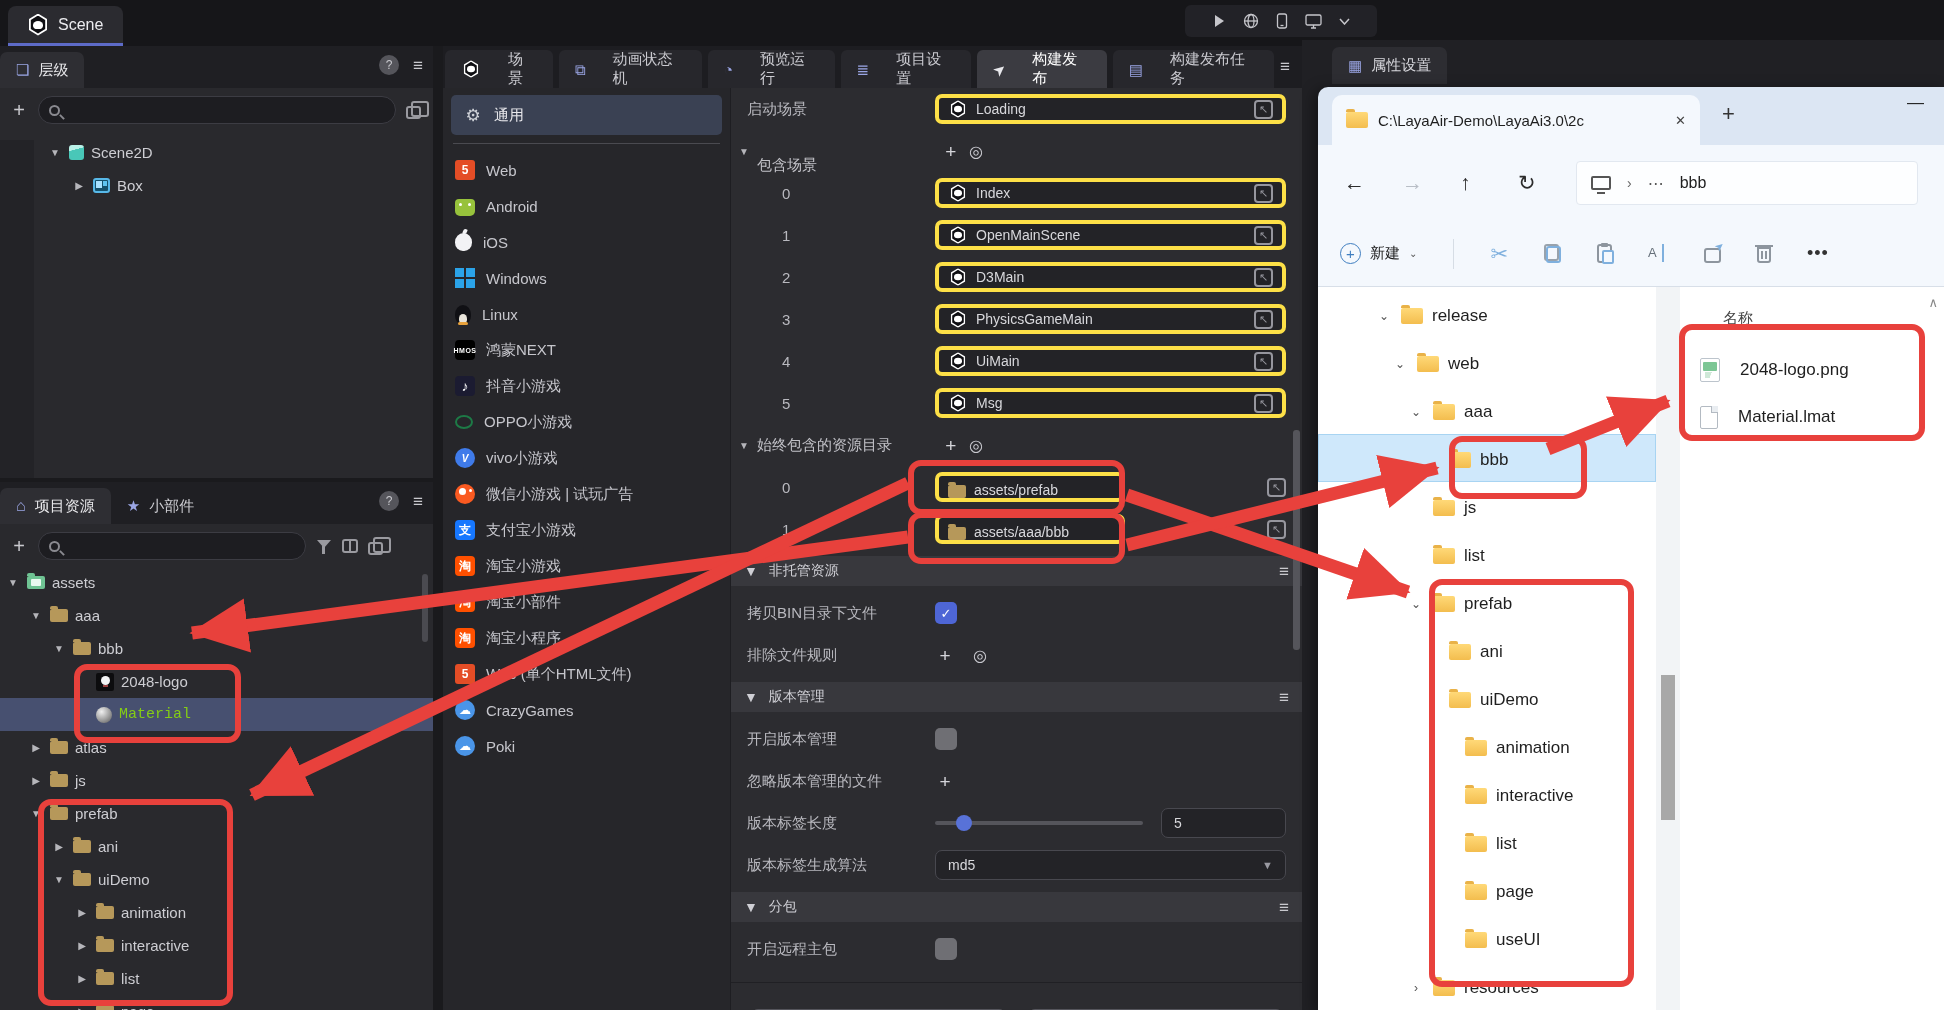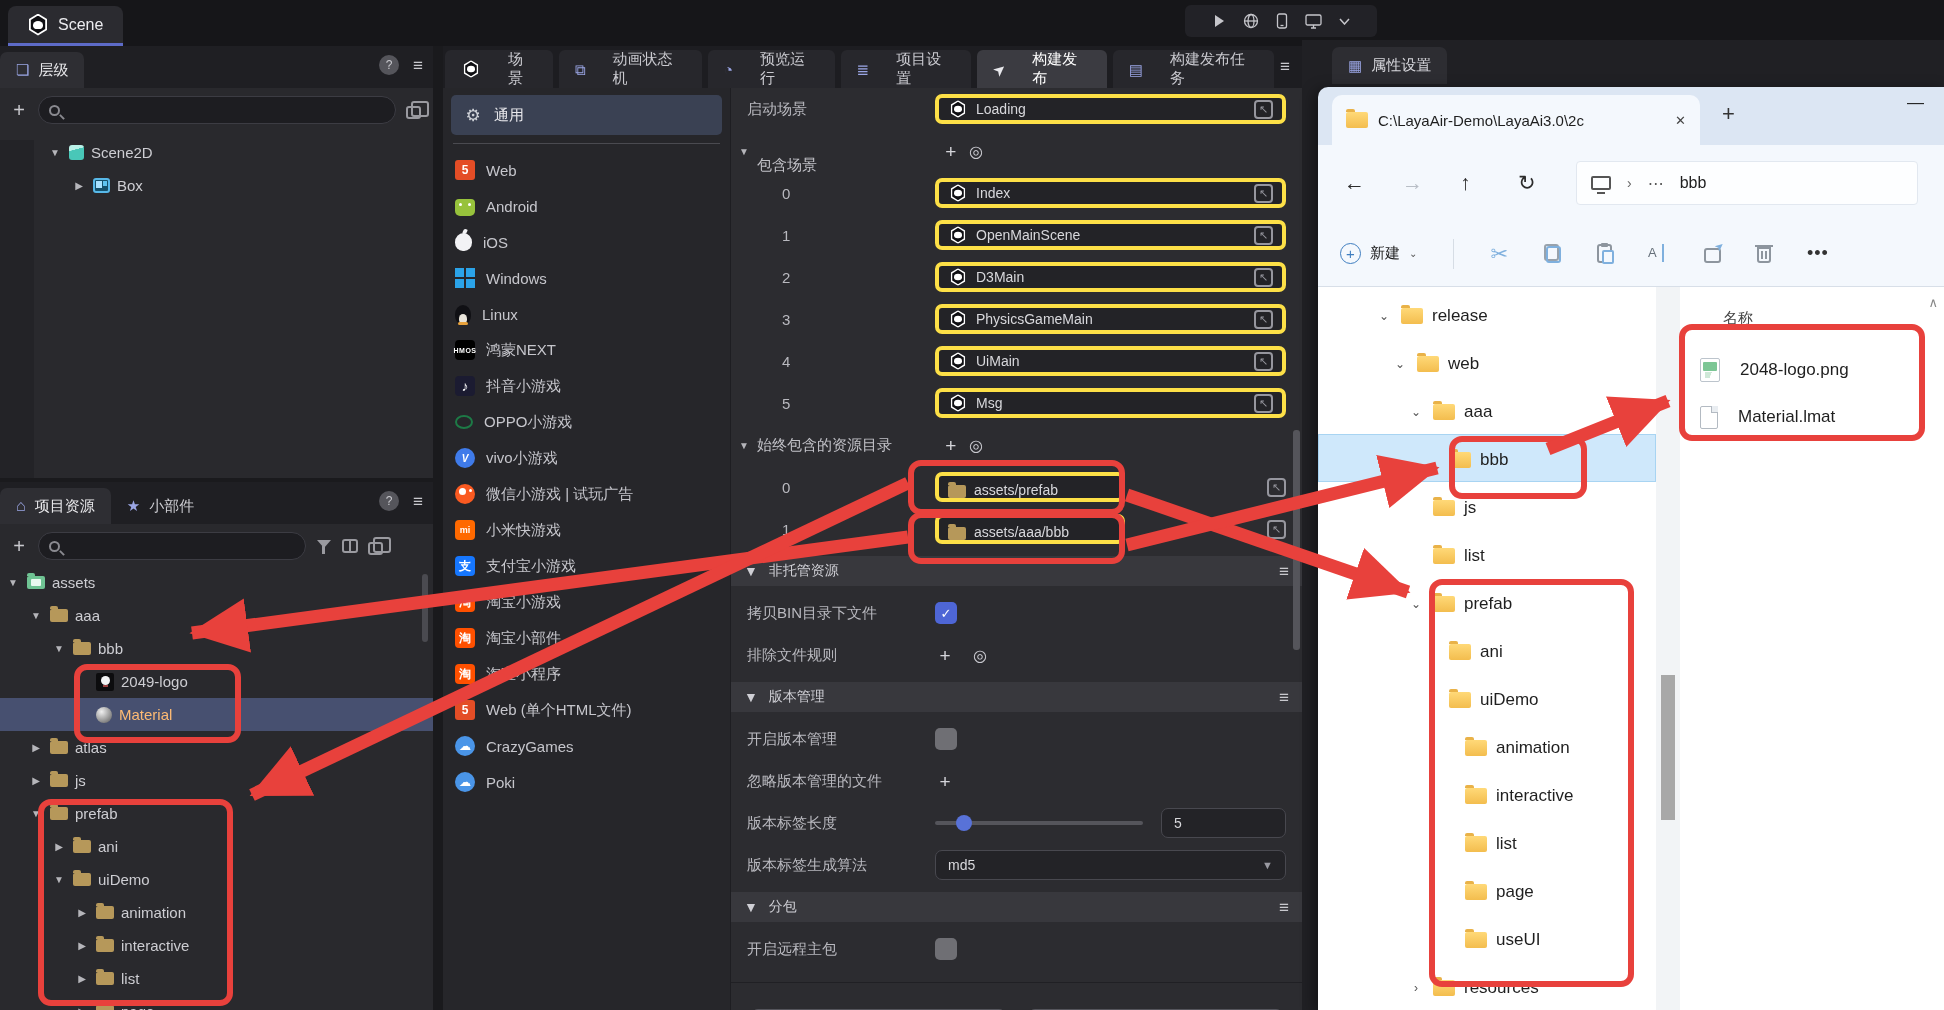--- a/index.html
+++ b/index.html
@@ -33,21 +33,21 @@
   .pages-icn::before{content:"";position:absolute;left:3px;top:-7px;width:14px;height:12px;
     border:2px solid #9a9aa0;border-radius:3px;}
   .funnel-icn{width:16px;height:15px;position:relative;}
   .funnel-icn::before{content:"";position:absolute;left:1px;top:1px;border-left:7px solid transparent;
     border-right:7px solid transparent;border-top:8px solid #9a9aa0;}
   .funnel-icn::after{content:"";position:absolute;left:6px;top:7px;width:3px;height:8px;background:#9a9aa0;}
   .cols-icn{width:16px;height:14px;border:2px solid #9a9aa0;border-radius:3px;position:relative;}
   .cols-icn::before{content:"";position:absolute;left:5px;top:0;width:2px;height:10px;background:#9a9aa0;}
   
   .trow{height:33px;display:flex;align-items:center;gap:7px;font-size:15px;color:#cdcdd2;padding-right:8px;}
-  .trow.selected{background:#475070;color:#fdba74;}
+  .trow.selected{background:#475070;color:#84cc16;font-family:Liberation Mono, monospace;}
   .arr{width:14px;text-align:center;font-size:10px;color:#b5b5ba;flex:none;}
   .icn-folder{width:18px;height:13px;background:#b6985a;border-radius:2px;position:relative;flex:none;}
   .icn-folder::before{content:"";position:absolute;left:0;top:-3px;width:8px;height:3px;background:#b6985a;
     border-radius:2px 2px 0 0;}
   .icn-folder.green{background:#6fc393;}
   .icn-folder.green::before{background:#6fc393;}
   .icn-folder.green::after{content:"";position:absolute;left:4px;top:3px;width:10px;height:7px;background:#eafaf0;
     border-radius:1px;}
   .cube-icn{width:15px;height:15px;border-radius:3px;flex:none;
     background:linear-gradient(165deg,#b9f1e8 32%,#49c7b8 33%);}
@@ -333,21 +333,21 @@
         <span>aaa</span>
       </div>
       <div class="trow" style="padding-left: 52px;">
         <span class="arr">▼</span>
         <span class="icn-folder"></span>
         <span>bbb</span>
       </div>
       <div class="trow" style="padding-left: 75px;">
         <span class="arr"></span>
         <span class="thumb2048"></span>
-        <span>2049-logo</span>
+        <span>2048-logo</span>
       </div>
       <div class="trow selected" style="padding-left: 75px;">
         <span class="arr"></span>
         <span class="sphere-icn"></span>
         <span>Material</span>
       </div>
       <div class="trow" style="padding-left: 29px;">
         <span class="arr">▶</span>
         <span class="icn-folder"></span>
         <span>atlas</span>
@@ -463,24 +463,20 @@
         <span class="picon oppo"></span>
         <span>OPPO小游戏</span>
       </div>
       <div class="prow">
         <span class="picon vivo">V</span>
         <span>vivo小游戏</span>
       </div>
       <div class="prow">
         <span class="picon wechat"></span>
         <span>微信小游戏 | 试玩广告</span>
-      </div>
-      <div class="prow">
-        <span class="picon xiaomi">mi</span>
-        <span>小米快游戏</span>
       </div>
       <div class="prow">
         <span class="picon alipay">支</span>
         <span>支付宝小游戏</span>
       </div>
       <div class="prow">
         <span class="picon taobao">淘</span>
         <span>淘宝小游戏</span>
       </div>
       <div class="prow">

